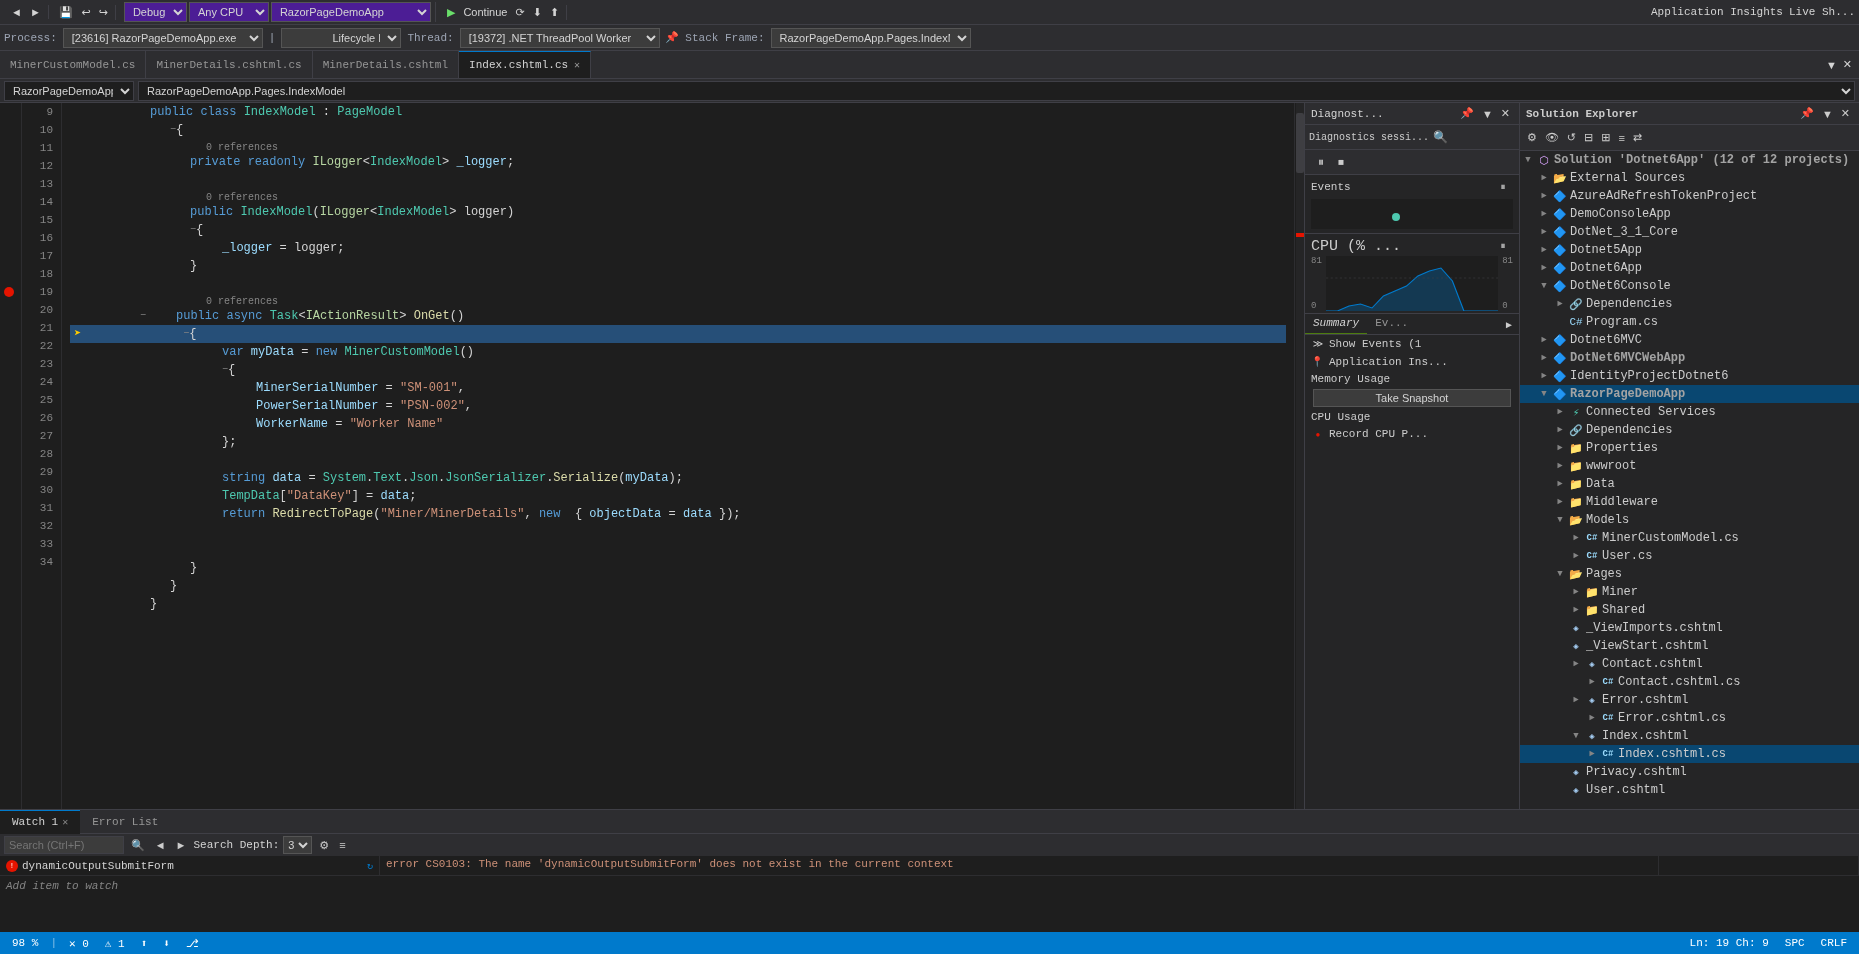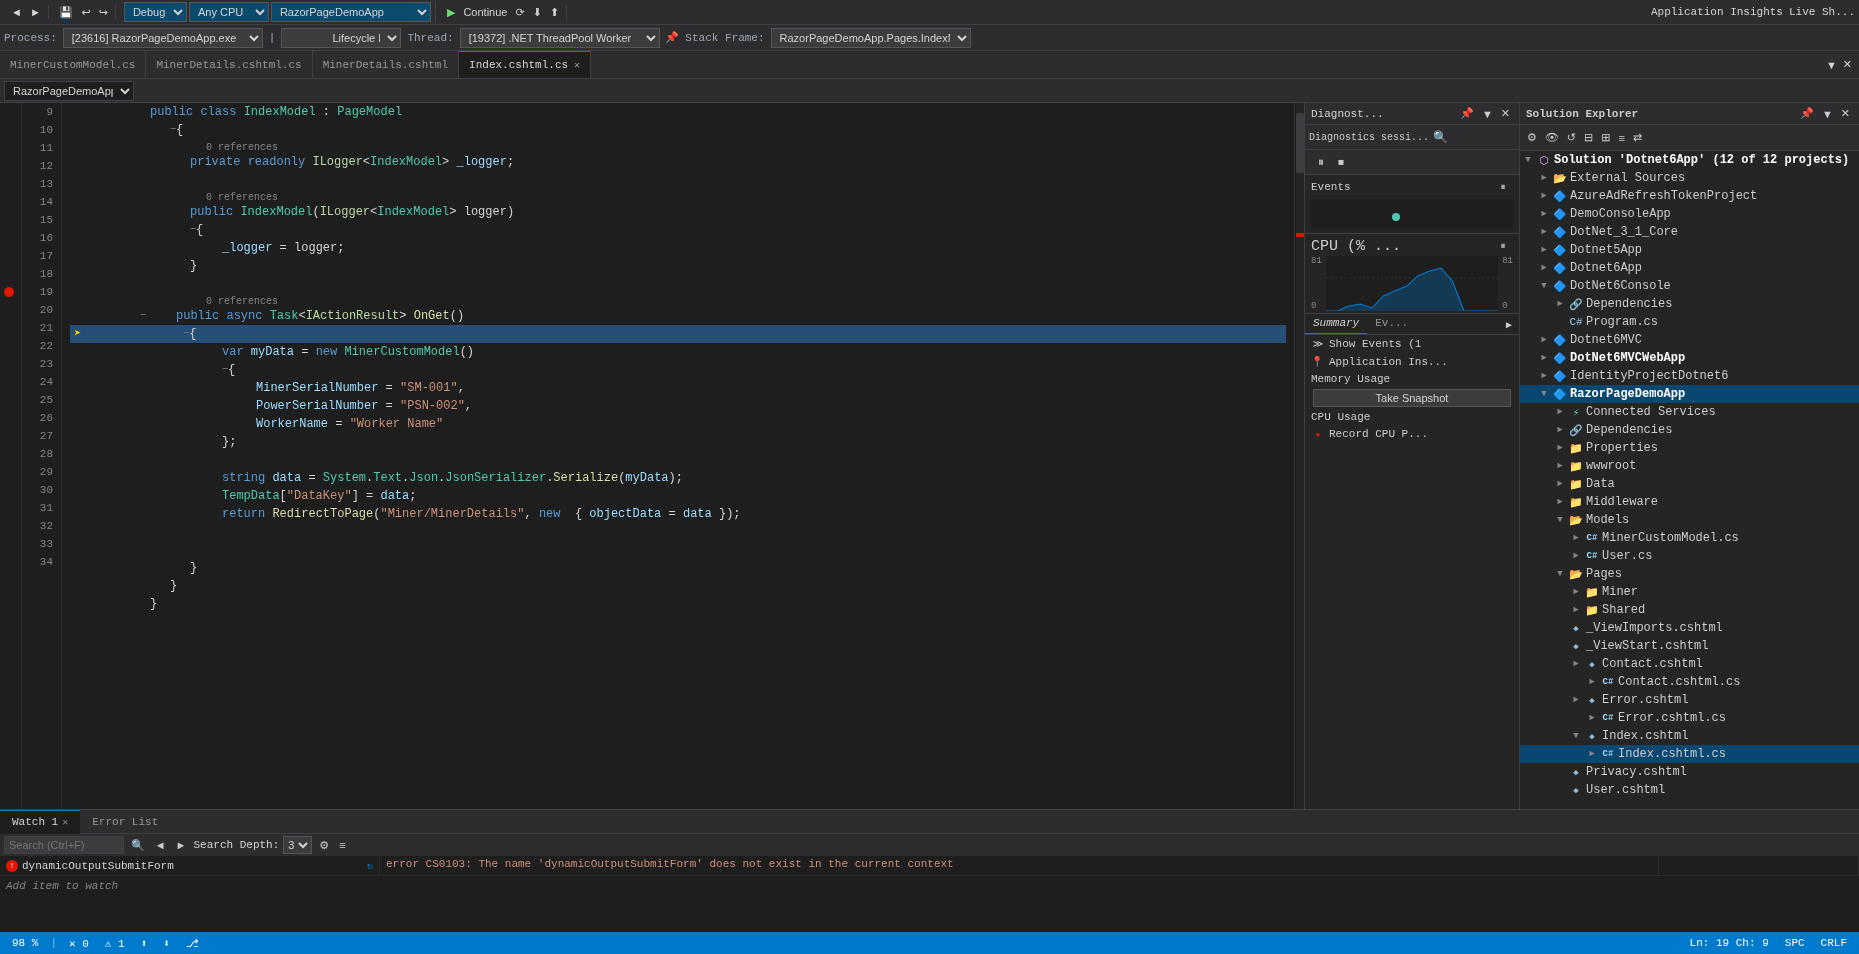--- a/index.html
+++ b/index.html
@@ -2,21 +2,21 @@
 <html><head>
   <meta charset="utf-8">
   <style>
     * { margin: 0; padding: 0; box-sizing: border-box; }
     body { font-family: 'Consolas', 'Courier New', monospace; font-size: 11px; background: #1e1e1e; color: #d4d4d4; overflow: hidden; width: 1859px; height: 954px; }
 
     
     .toolbar { display: flex; align-items: center; background: #2d2d30; height: 25px; border-bottom: 1px solid #3f3f46; padding: 0 4px; gap: 4px; font-size: 11px; color: #d4d4d4; }
     .toolbar-group { display: flex; align-items: center; gap: 2px; padding: 0 4px; border-right: 1px solid #3f3f46; }
     .toolbar-btn { background: transparent; border: none; color: #d4d4d4; cursor: pointer; padding: 1px 3px; font-size: 11px; }
-    .toolbar-dropdown { background: #0c4a6e; border: 1px solid #555; color: #d4d4d4; font-size: 11px; padding: 1px 4px; height: 20px; }
+    .toolbar-dropdown { background: #4c1d95; border: 1px solid #555; color: #d4d4d4; font-size: 11px; padding: 1px 4px; height: 20px; }
 
     
     .debug-bar { display: flex; align-items: center; background: #2d2d30; height: 26px; border-bottom: 1px solid #3f3f46; padding: 0 4px; gap: 6px; font-size: 11px; color: #d4d4d4; }
     .debug-label { color: #9da5b4; }
     .debug-dropdown { background: #3c3c3c; border: 1px solid #555; color: #d4d4d4; font-size: 11px; padding: 1px 4px; height: 20px; max-width: 200px; }
 
     
     .tab-bar { display: flex; align-items: center; background: #2d2d30; height: 28px; border-bottom: 1px solid #3f3f46; overflow: hidden; }
     .tab { display: flex; align-items: center; padding: 0 10px; height: 28px; border-right: 1px solid #3f3f46; cursor: pointer; font-size: 11px; color: #969696; white-space: nowrap; gap: 6px; min-width: 120px; }
     .tab.active { background: #1e1e1e; color: #d4d4d4; border-top: 1px solid #007acc; }
@@ -73,21 +73,21 @@
     .solution-panel { width: 340px; background: #252526; border-left: 1px solid #3f3f46; display: flex; flex-direction: column; overflow: hidden; }
     .sol-header { display: flex; align-items: center; justify-content: space-between; padding: 2px 6px; background: #2d2d30; border-bottom: 1px solid #3f3f46; height: 22px; }
     .sol-toolbar { display: flex; align-items: center; padding: 2px 4px; background: #2d2d30; border-bottom: 1px solid #3f3f46; gap: 2px; height: 26px; }
     .sol-search { background: #3c3c3c; border: 1px solid #3f3f46; color: #d4d4d4; font-size: 11px; padding: 1px 4px; height: 20px; flex: 1; }
     .sol-tree { flex: 1; overflow-y: auto; overflow-x: hidden; }
     .tree-item { display: flex; align-items: center; padding: 1px 0; cursor: pointer; white-space: nowrap; }
     .tree-item.selected { background: #094771; }
     .tree-toggle { width: 16px; text-align: center; font-size: 9px; color: #858585; }
     .tree-icon { width: 16px; height: 16px; display: inline-flex; align-items: center; justify-content: center; font-size: 11px; margin-right: 2px; }
     .tree-label { font-size: 12px; color: #cccccc; }
-    .tree-label.bold { font-weight: bold; color: #ffffff; }
+    .tree-label.bold { font-weight: bold; color: #a3a3a3; }
     .folder-icon { color: #dcb67a; }
     .cs-icon { color: #9cdcfe; }
     .cshtml-icon { color: #a8d1f7; }
     .sol-icon { color: #d4a0f7; }
     .proj-icon { color: #7cb4e8; }
     .ref-icon { color: #858585; }
 
     
     .bottom-area { height: 120px; background: #1e1e1e; border-top: 1px solid #3f3f46; display: flex; flex-direction: column; }
     .bottom-tabs { display: flex; background: #2d2d30; height: 24px; align-items: center; border-bottom: 1px solid #3f3f46; }
@@ -198,20 +198,23 @@
   </div>
   <div class="tab-bar-end">
     <button class="toolbar-btn">▼</button>
     <button class="toolbar-btn">✕</button>
   </div>
 </div>
 
 <div class="location-bar">
   <select class="location-dropdown" style="width:130px; flex:none;">
     <option>RazorPageDemoApp</option>
+  </select>
+  <select class="location-dropdown">
+    <option>RazorPageDemoApp.Pages.IndexModel</option>
   </select>
 </div>
 
 <div class="main-area">
 
   <div class="editor">
 
     <div class="gutter" style="width:22px; background:#1e1e1e; border-right:1px solid #2d2d30;">
       <div class="gutter-item" style="height:18px;"></div>
       <div class="gutter-item" style="height:18px;"></div>

